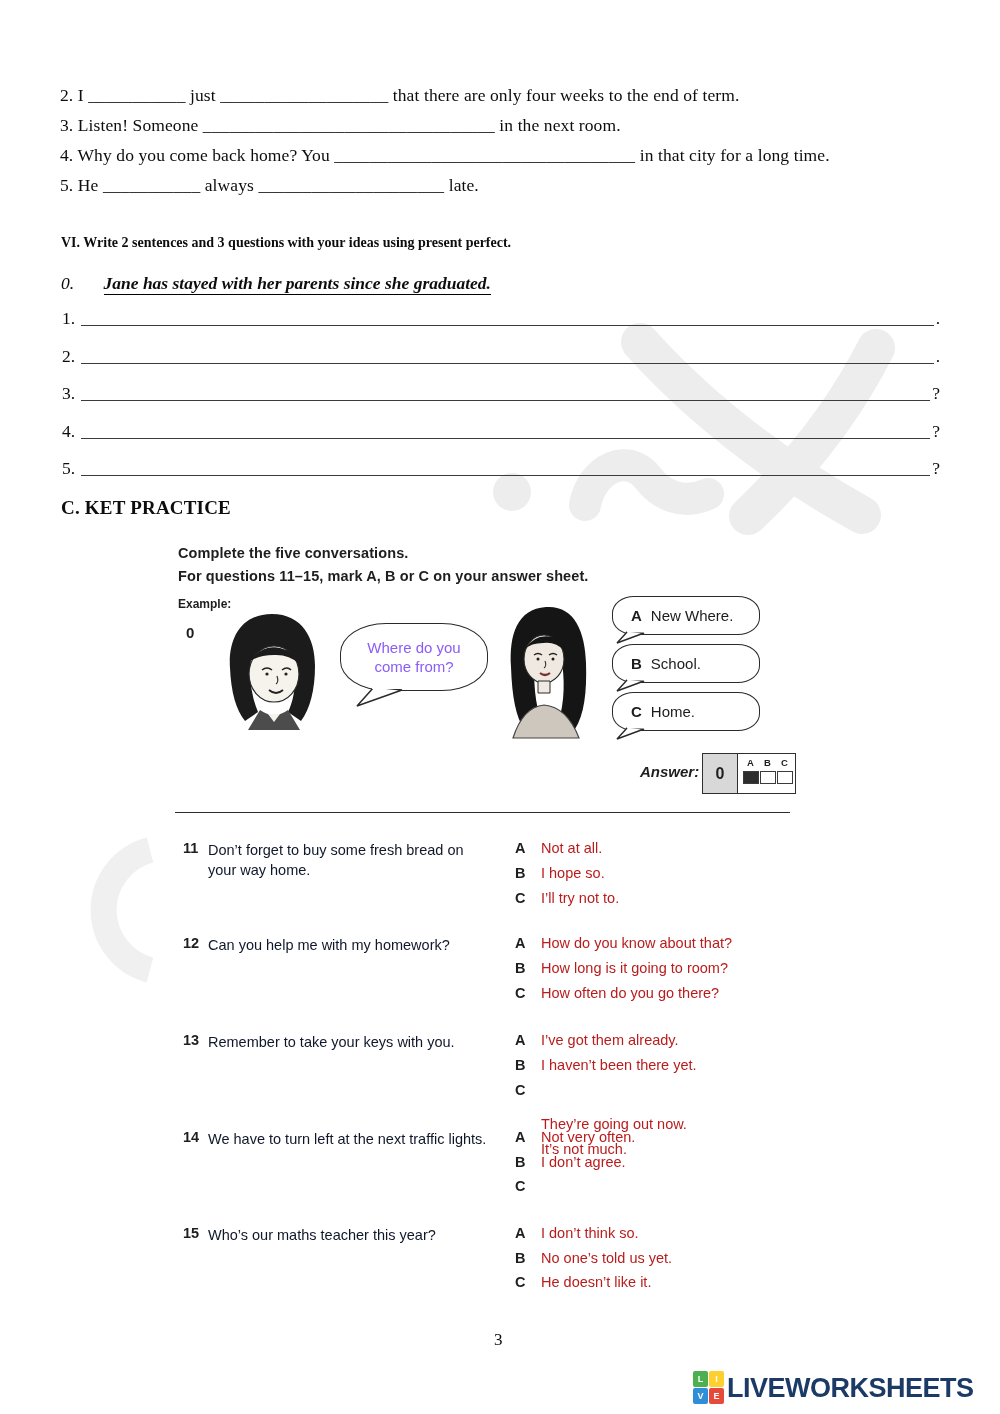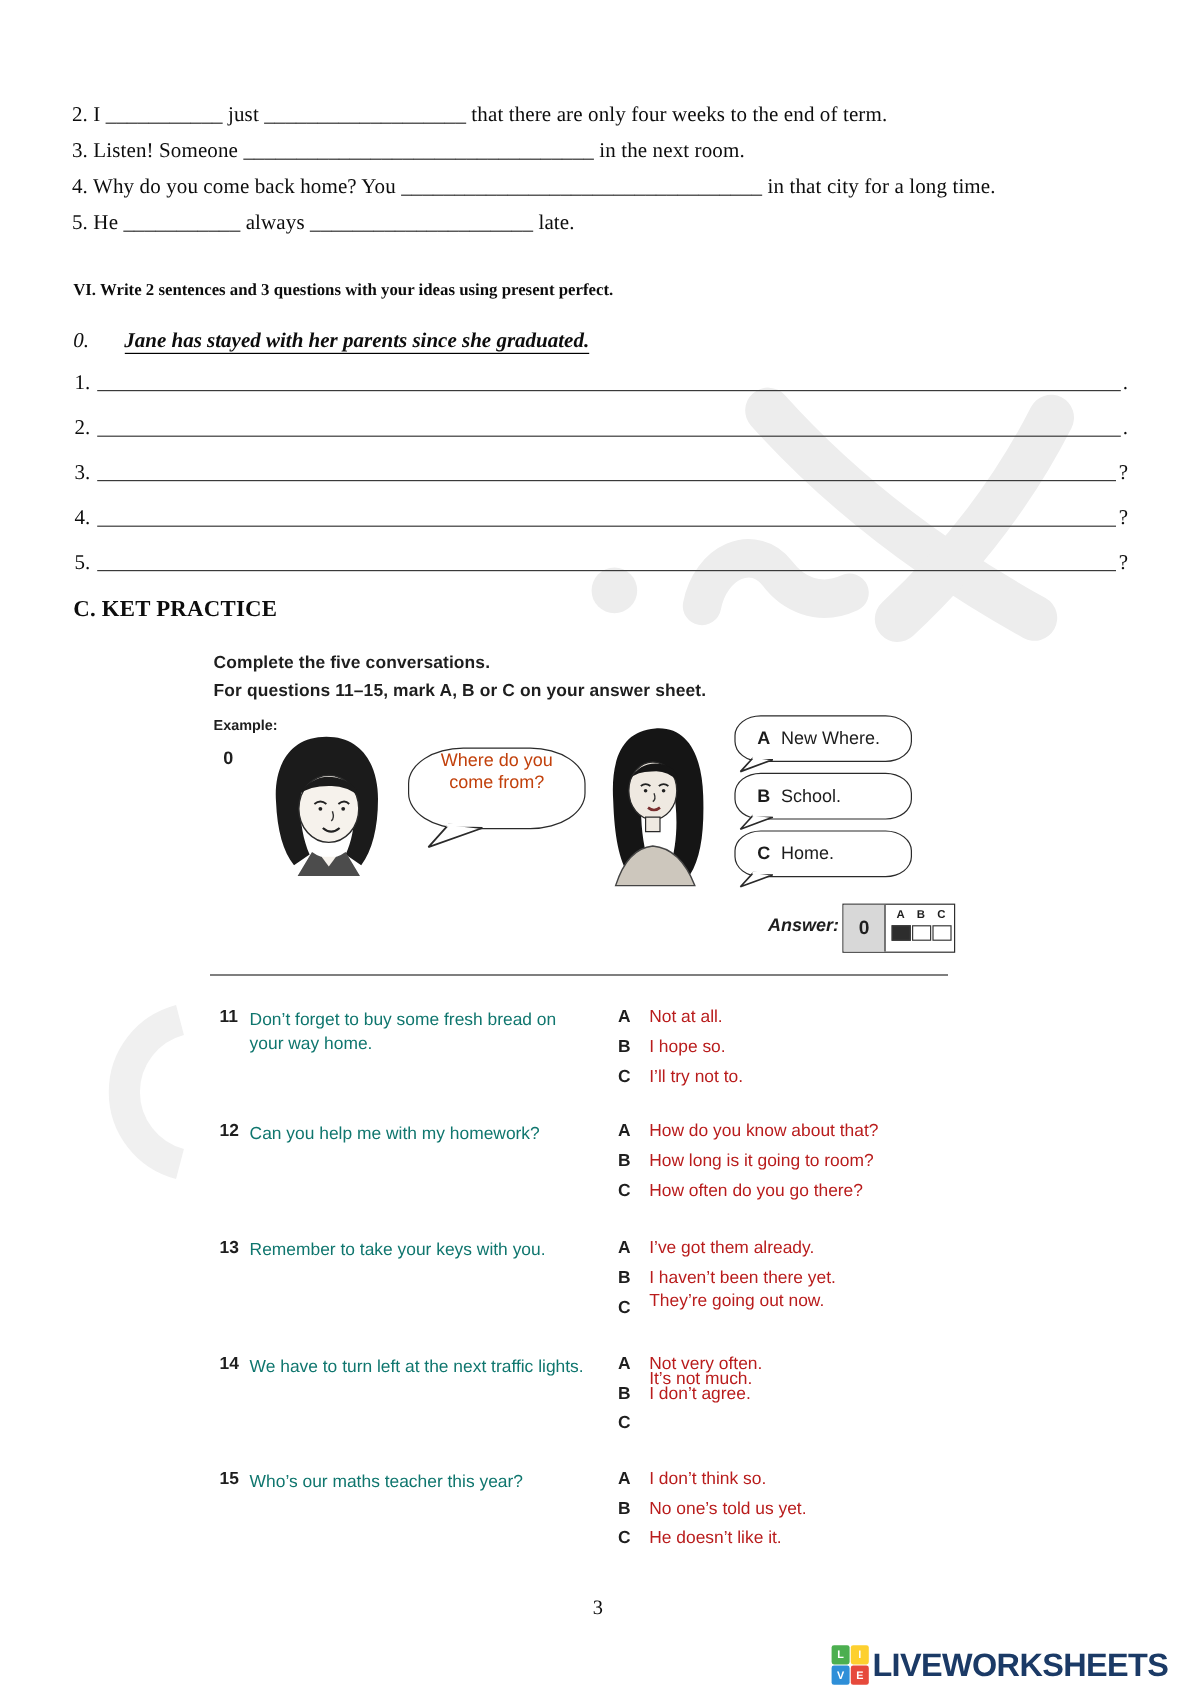--- a/index.html
+++ b/index.html
@@ -19,39 +19,39 @@
   .wrow .fill{flex:1 1 auto;border-bottom:1.5px solid #3a3a3a;height:2px;margin:0 2px 3px 6px;}
   .wrow .punct{font-size:17.5px;flex:0 0 auto;}
   .c-head{font-size:19px;font-weight:bold;letter-spacing:.2px;}
   
   .scan{font-family:"Liberation Sans", sans-serif;color:#1e1e1e;}
   .instr{font-size:14.5px;font-weight:700;letter-spacing:.1px;}
   .exlabel{font-size:12px;font-weight:700;}
   .exnum{font-size:15px;font-weight:700;}
   .bubble{
     border:1.6px solid #2a2a2a;border-radius:46px/30px;background:#fff;
-    display:flex;justify-content:center;text-align:center;
-    font-size:15px;line-height:19px;color:#c2410c;
+    display:flex;align-items:center;justify-content:center;text-align:center;
+    font-size:15px;line-height:19px;color:#8b5cf6;
   }
   .opt-bubble{
     border:1.6px solid #2a2a2a;border-radius:22px/17px;background:#fff;
     display:flex;align-items:center;font-size:15px;color:#1c1c1c;padding-left:18px;
   }
   .opt-bubble .letter{font-weight:700;margin-right:9px;}
   .ansrow-label{font-size:15px;font-style:italic;font-weight:600;}
   .ansbox{border:1.6px solid #2f2f2f;display:flex;background:#fff;}
   .ansbox .cell0{width:34px;background:#d8d8d8;border-right:1.4px solid #2f2f2f;
     display:flex;align-items:center;justify-content:center;font-weight:700;font-size:16px;}
   .ansbox .cells{flex:1;position:relative;}
   .abc-letter{position:absolute;font-size:9.5px;font-weight:700;top:3px;}
   .abc-box{position:absolute;top:17px;width:14px;height:11px;border:1.2px solid #3a3a3a;background:#fff;}
   .abc-box.filled{background:#2d2d2d;}
   .sepline{border-top:1.6px solid #2c2c2c;height:0;}
   .qnum{font-size:14.5px;font-weight:700;}
-  .qtext{font-size:14.5px;line-height:20px;color:#0f766e;}
+  .qtext{font-size:14.5px;line-height:20px;color:#0f172a;}
   .optletter{font-size:14.5px;font-weight:700;}
   .opttext{font-size:14.5px;color:#b91c1c;white-space:nowrap;}
   
   .pagenum{font-size:17px;}
   .logo-text{font-family:"Liberation Sans", sans-serif;font-size:27px;font-weight:800;
     color:#1b3a66;letter-spacing:-0.5px;white-space:nowrap;}
   .logo-grid{display:grid;grid-template-columns:15px 15px;grid-template-rows:16px 16px;gap:1px;}
   .logo-tile{display:flex;align-items:center;justify-content:center;
     font-family:"Liberation Sans", sans-serif;font-size:9px;font-weight:700;color:#fff;border-radius:2px;}
   .tile-l{background:#4caf50;} .tile-i{background:#fdd02f;}
@@ -209,21 +209,21 @@
 <div class="abs z1 scan optletter" style="left:515px;top:985px;">C</div>
 <div class="abs z1 scan opttext" style="left:541px;top:985px;">How often do you go there?</div>
 
 <div class="abs z1 scan qnum" style="left:183px;top:1032px;">13</div>
 <div class="abs z1 scan qtext" style="left:208px;top:1032px;width:285px;">Remember to take your keys with you.</div>
 <div class="abs z1 scan optletter" style="left:515px;top:1032px;">A</div>
 <div class="abs z1 scan opttext" style="left:541px;top:1032px;">I’ve got them already.</div>
 <div class="abs z1 scan optletter" style="left:515px;top:1057px;">B</div>
 <div class="abs z1 scan opttext" style="left:541px;top:1057px;">I haven’t been there yet.</div>
 <div class="abs z1 scan optletter" style="left:515px;top:1082px;">C</div>
-<div class="abs z1 scan opttext" style="left:541px;top:1076px;">They’re going out now.</div>
+<div class="abs z1 scan opttext" style="left:541px;top:1116px;">They’re going out now.</div>
 
 <div class="abs z1 scan qnum" style="left:183px;top:1129px;">14</div>
 <div class="abs z1 scan qtext" style="left:208px;top:1129px;width:300px;">We have to turn left at the next traffic lights.</div>
 <div class="abs z1 scan optletter" style="left:515px;top:1129px;">A</div>
 <div class="abs z1 scan opttext" style="left:541px;top:1129px;">Not very often.</div>
 <div class="abs z1 scan optletter" style="left:515px;top:1154px;">B</div>
 <div class="abs z1 scan opttext" style="left:541px;top:1154px;">I don’t agree.</div>
 <div class="abs z1 scan optletter" style="left:515px;top:1178px;">C</div>
 <div class="abs z1 scan opttext" style="left:541px;top:1141px;">It’s not much.</div>
 

